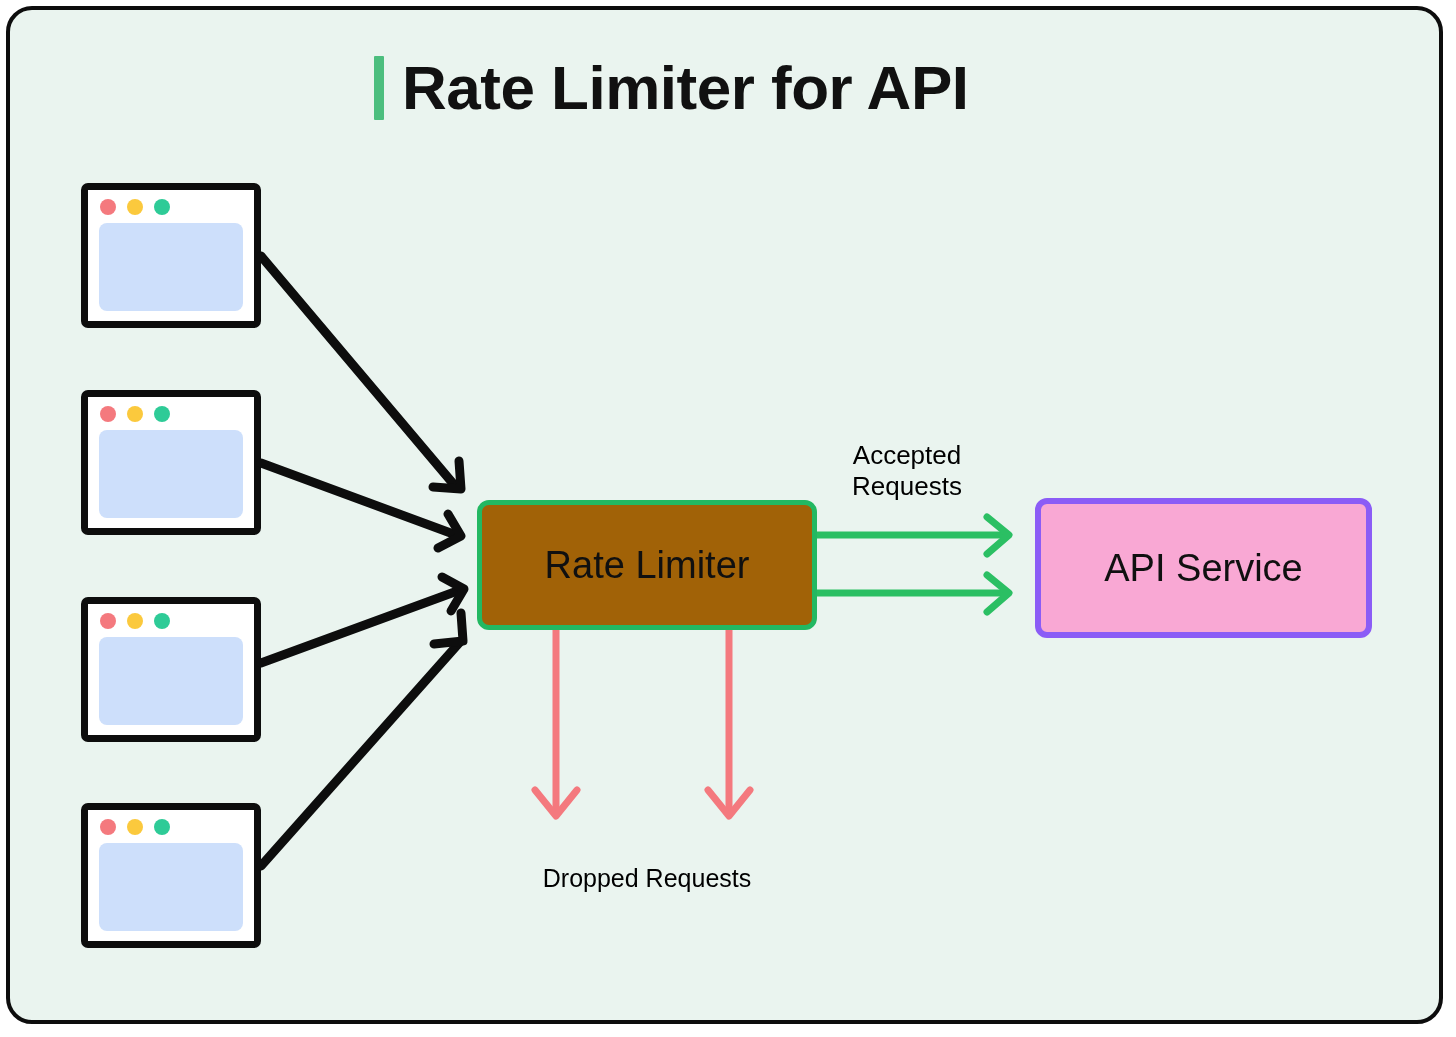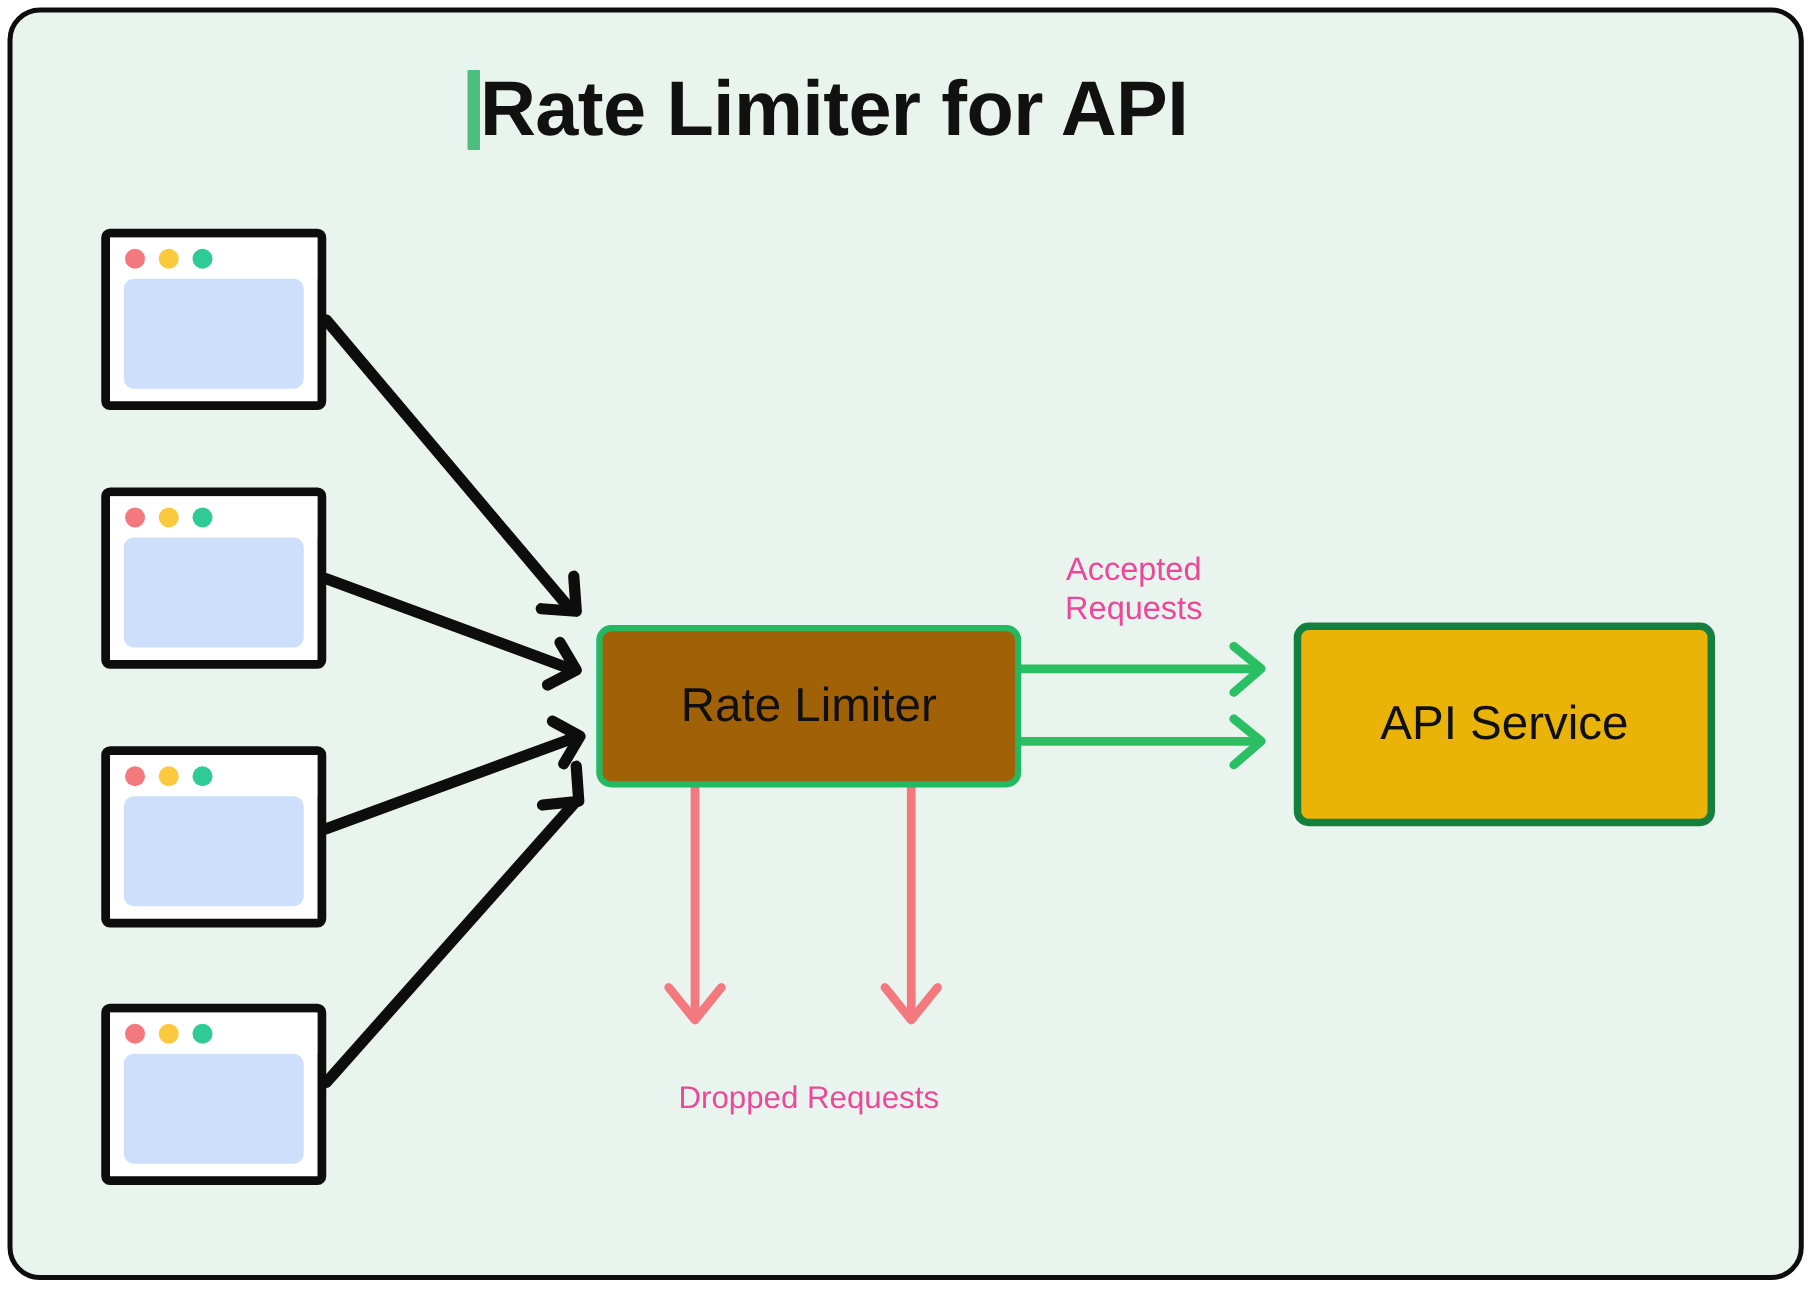--- a/index.html
+++ b/index.html
@@ -35,20 +35,21 @@
     border-radius: 26px;
   }
 
   
   .title-wrap {
     position: absolute;
     left: 374px;
     top: 48px;
     display: flex;
     align-items: center;
+    gap: 18px;
     height: 80px;
   }
   .title-bar {
     width: 10px;
     height: 64px;
     background: #4cbe7e;
     border-radius: 1px;
     flex: none;
   }
   .title-text {
@@ -112,30 +113,30 @@
     top: 500px;
     width: 340px;
     height: 130px;
     background: #a16207;
     border: 5px solid #23b862;
   }
   .node-api-service {
     left: 1035px;
     top: 498px;
     width: 337px;
-    height: 163px;
-    background: #eab308;
-    border: 6px solid #15803d;
+    height: 140px;
+    background: #f9a8d4;
+    border: 6px solid #8b5cf6;
   }
 
   
   .edge-label {
     position: absolute;
     font-size: 26px;
-    color: #ec4899;
+    color: #000000;
     text-align: center;
     line-height: 1.18;
     white-space: pre;
   }
   .label-accepted {
     left: 836px;
     top: 440px;
     width: 142px;
   }
   .label-dropped {

